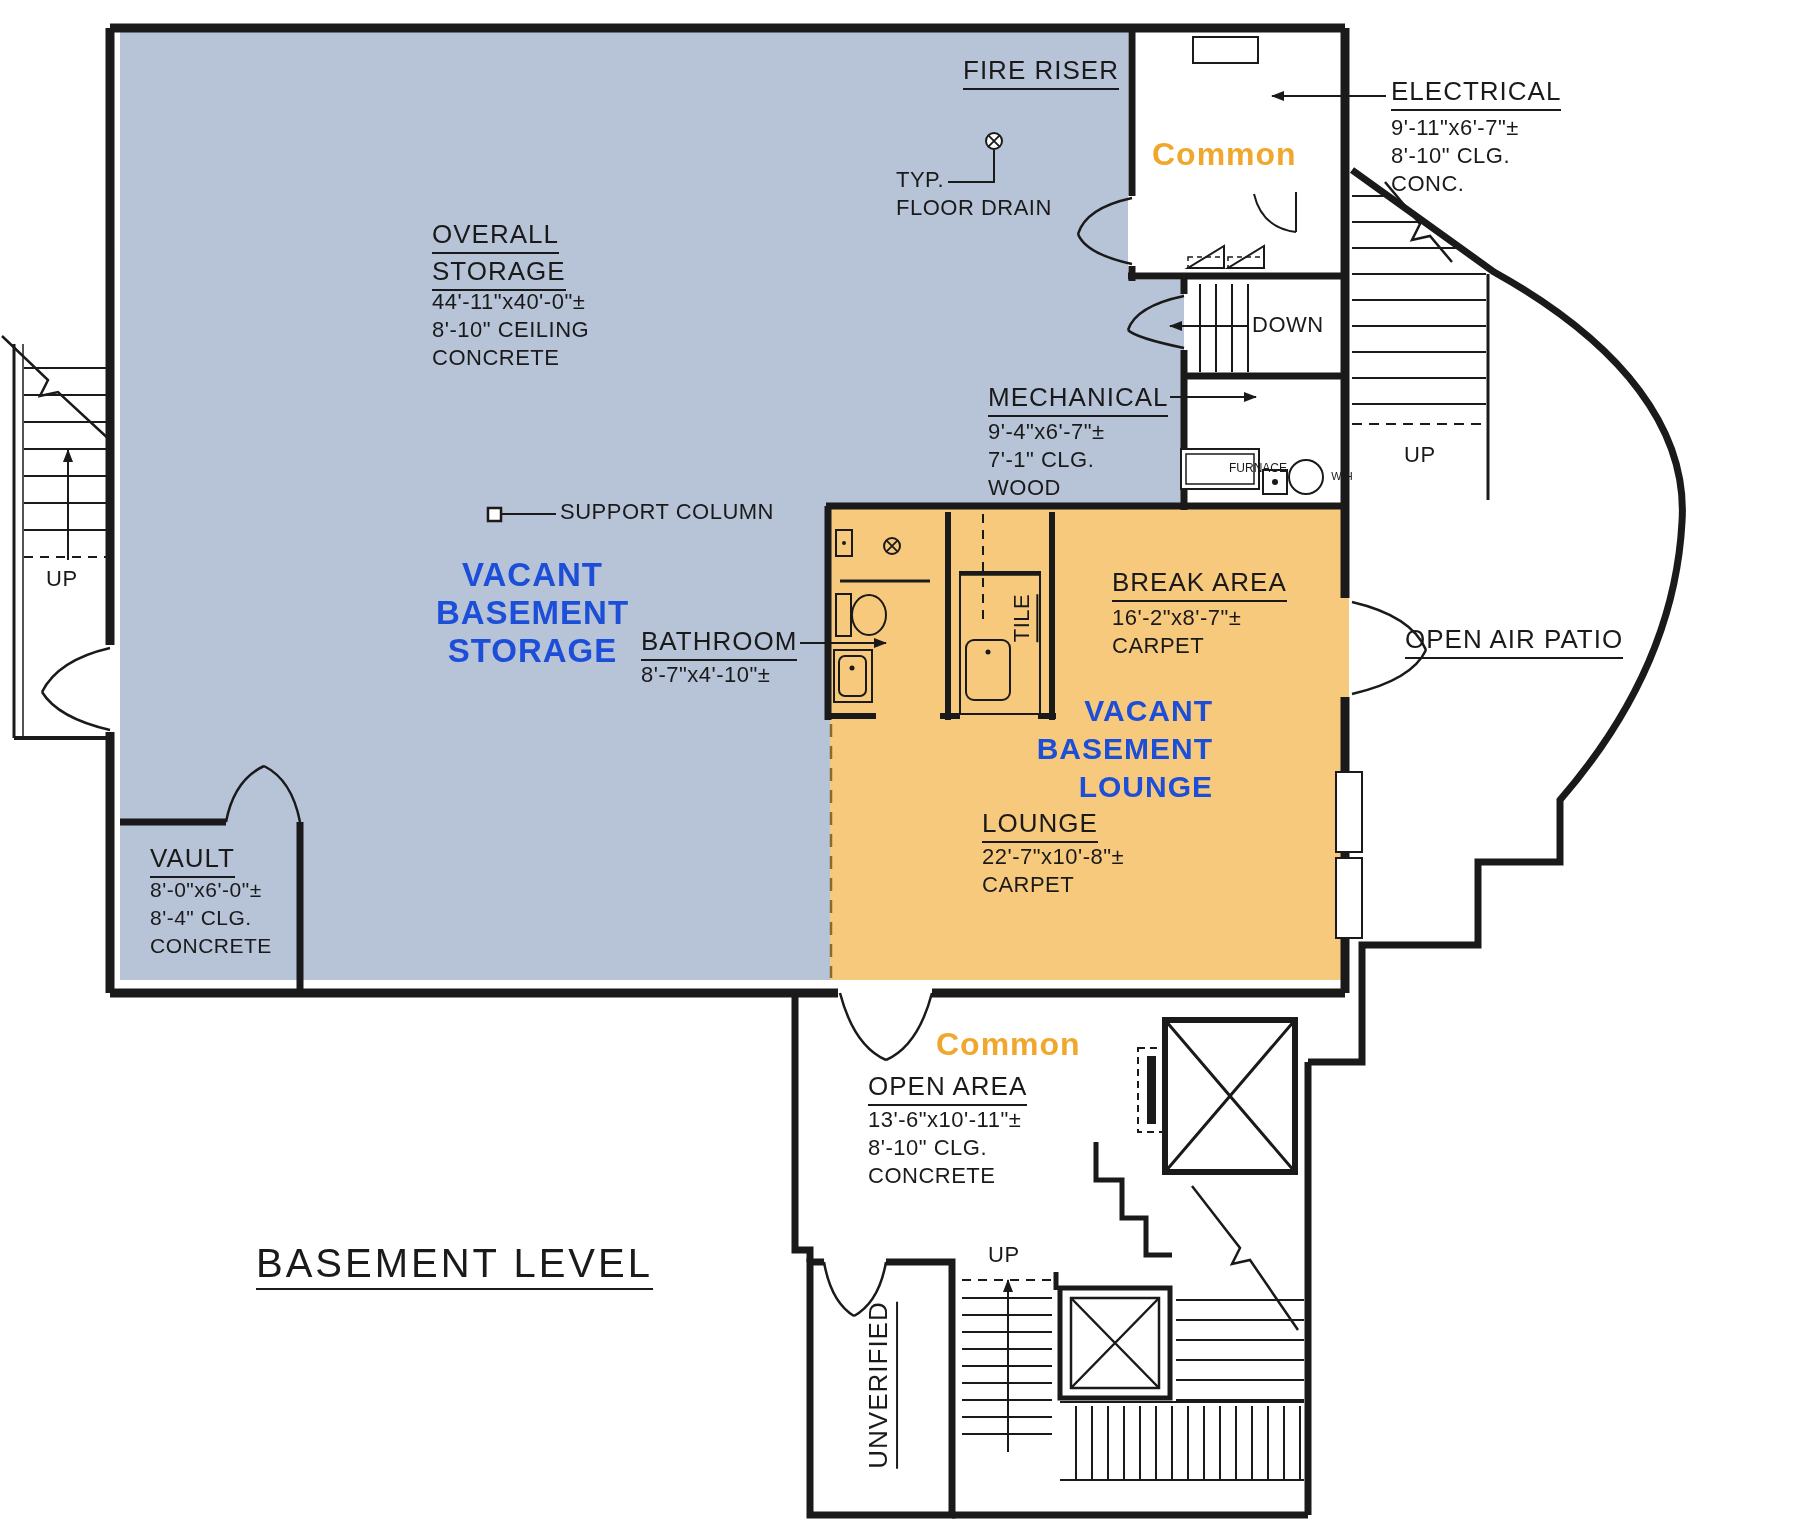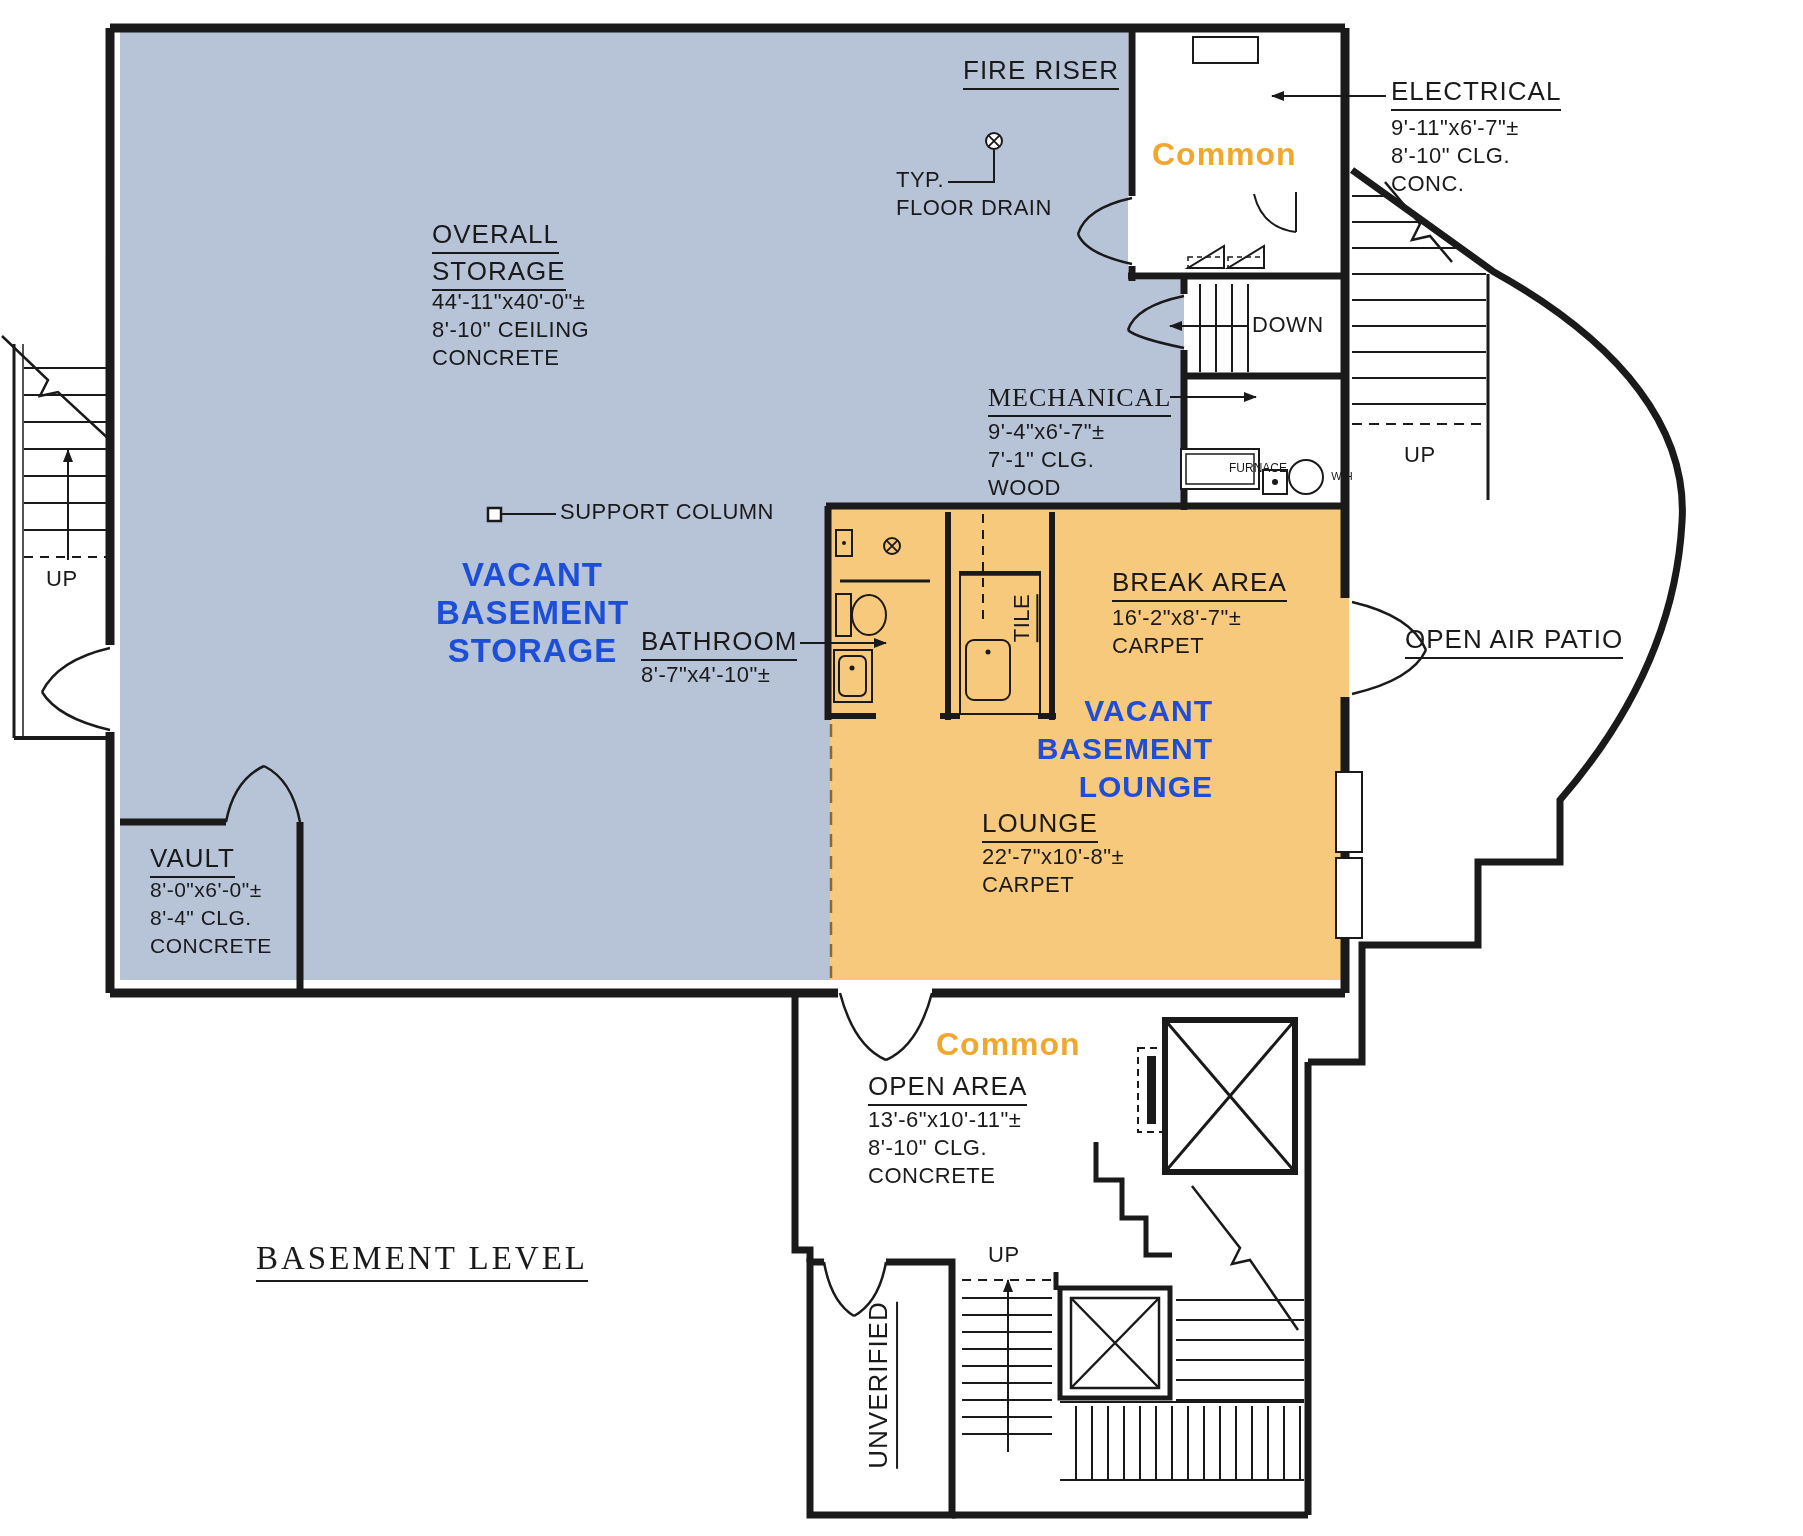--- a/index.html
+++ b/index.html
@@ -15,21 +15,21 @@
   #plan svg{position:absolute;left:0;top:0;}
   .lbl{position:absolute;white-space:nowrap;line-height:1.15;letter-spacing:1px;}
   .room{font-size:26px;}
   .dim{font-size:22px;letter-spacing:0.5px;}
   .dim div{line-height:28px;}
   .u{border-bottom:2.5px solid #1a1a1a;padding-bottom:2px;display:inline-block;}
   .zone{font-weight:bold;color:#1d4ed8;font-size:33px;line-height:38px;letter-spacing:1px;}
   .common{font-weight:bold;color:#f0a72e;font-size:32px;letter-spacing:1px;}
   .small{font-size:12px;letter-spacing:0;}
   .vtext{transform:translate(-50%,-50%) rotate(-90deg);}
-  .title{font-size:33px;letter-spacing:3px;font-family:Liberation Serif, serif;}
+  .title{font-size:40px;letter-spacing:3px;}
   .ctr{text-align:center;}
   .rt{text-align:right;}
 </style>
 </head>
 <body>
 
 <div id="plan">
 
   <svg width="1803" height="1536" viewBox="0 0 1803 1536">
     <defs>
@@ -254,21 +254,21 @@
 
   <div class="lbl room" style="left:1391px;top:77px;"><span class="u">ELECTRICAL</span></div>
   <div class="lbl dim" style="left:1391px;top:114px;">
     <div>9'-11"x6'-7"±</div>
     <div>8'-10" CLG.</div>
     <div>CONC.</div>
   </div>
 
   <div class="lbl dim" style="left:1252px;top:312px;">DOWN</div>
 
-  <div class="lbl room" style="left:988px;top:383px;font-family:Liberation Serif, serif;"><span class="u">MECHANICAL</span></div>
+  <div class="lbl room" style="left:988px;top:383px;"><span class="u">MECHANICAL</span></div>
   <div class="lbl dim" style="left:988px;top:418px;">
     <div>9'-4"x6'-7"±</div>
     <div>7'-1" CLG.</div>
     <div>WOOD</div>
   </div>
 
   <div class="lbl small ctr" style="left:1181px;top:462px;width:82px;padding-left:36px;">FURNACE</div>
   <div class="lbl small ctr" style="left:1289px;top:470px;width:34px;font-size:11px;margin-left:36px;">W/H</div>
 
   <div class="lbl dim" style="left:1404px;top:442px;">UP</div>

